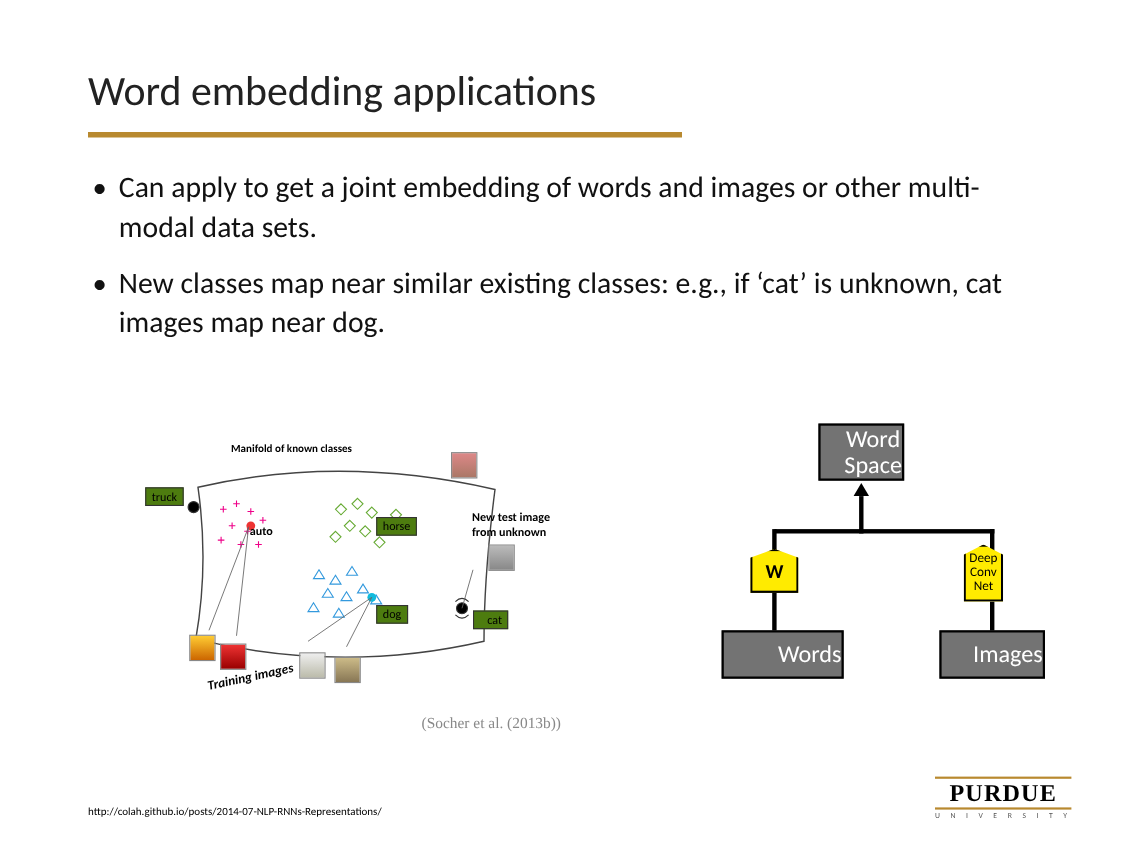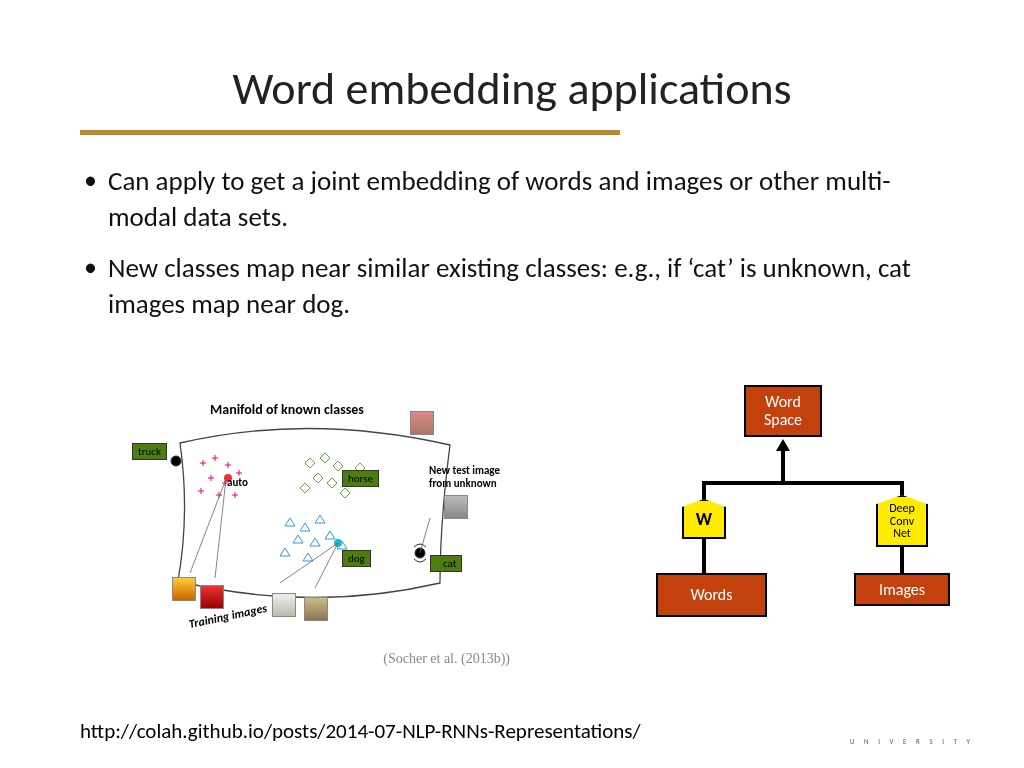--- a/index.html
+++ b/index.html
@@ -11,25 +11,24 @@
     color: #000;
     position: relative;
     overflow: hidden;
   }
   .slide {
     padding: 60px 80px 40px 80px;
     height: 100%;
     position: relative;
   }
   .title {
-    font-size: 46px;
+    font-size: 38px;
     font-weight: 400;
     color: #222;
     margin-bottom: 14px;
-    text-align: center;
   }
   .title-rule {
     width: 540px;
     height: 5px;
     background: #b8892f;
     margin-bottom: 28px;
   }
   .bullets {
     list-style: none;
     font-size: 27px;
@@ -63,21 +62,21 @@
     position: relative;
   }
   .manifold-wrap {
     position: relative;
     height: 250px;
   }
   .manifold-title {
     position: absolute;
     top: 6px;
     left: 130px;
-    font-size: 14px;
+    font-size: 10px;
     font-weight: bold;
   }
   .manifold-sheet {
     position: absolute;
     top: 28px;
     left: 90px;
     width: 290px;
     height: 175px;
   }
   .lbl {
@@ -121,27 +120,27 @@
     margin-top: 6px;
   }
   .fig-right {
     width: 300px;
     position: relative;
     height: 270px;
     margin-top: -10px;
   }
   .node-box {
     position: absolute;
-    background: #c2410c;
+    background: #737373;
     border: 2px solid #000;
     color: #fff;
     display: flex;
     align-items: center;
-    justify-content: center;
-    font-size: 16px;
+    justify-content: flex-end;
+    font-size: 22px;
     text-align: center;
     line-height: 1.1;
   }
   .node-yellow {
     position: absolute;
     background: #ffeb00;
     border: 2px solid #000;
     color: #000;
     font-size: 14px;
     display: flex;
@@ -155,21 +154,21 @@
     position: absolute;
     width: 0; height: 0;
     border-left: 7px solid transparent;
     border-right: 7px solid transparent;
     border-bottom: 12px solid #000;
   }
   .footer-url {
     position: absolute;
     bottom: 24px;
     left: 80px;
-    font-size: 21px;
+    font-size: 10px;
     color: #000;
   }
   .logo {
     position: absolute;
     bottom: 22px;
     right: 50px;
     text-align: center;
   }
   .logo-main {
     font-family: "Times New Roman", serif;
@@ -299,37 +298,38 @@
       <div class="line" style="top:66px; left:137px; width:4px; height:34px;"></div>
 
       <div class="line" style="top:96px; left:60px; width:200px; height:4px;"></div>
       <div class="line" style="top:96px; left:58px; width:4px; height:22px;"></div>
       <div class="line" style="top:96px; left:256px; width:4px; height:22px;"></div>
 
       <div class="node-yellow" style="top:114px; left:38px; width:44px; height:40px; clip-path: polygon(0 20%, 50% 0, 100% 20%, 100% 100%, 0 100%); font-size:18px; font-weight:bold;">
         <span>W</span>
       </div>
 
-      <div class="node-yellow" style="top:110px; left:232px; width:52px; height:52px; clip-path: polygon(0 18%, 50% 0, 100% 18%, 100% 100%, 0 100%); font-size:12px;">
+      <div class="node-yellow" style="top:110px; left:232px; width:36px; height:52px; clip-path: polygon(0 18%, 50% 0, 100% 18%, 100% 100%, 0 100%); font-size:12px;">
         <span style="white-space:pre-line;">Deep
 Conv
 Net</span>
       </div>
 
       <div class="line" style="top:154px; left:58px; width:4px; height:36px;"></div>
       <div class="line" style="top:162px; left:256px; width:4px; height:28px;"></div>
 
       <div class="node-box" style="top:188px; left:12px; width:111px; height:44px;">
         <span>Words</span>
       </div>
 
-      <div class="node-box" style="top:188px; left:210px; width:96px; height:33px;">
+      <div class="node-box" style="top:188px; left:210px; width:96px; height:44px;">
         <span>Images</span>
       </div>
     </div>
   </div>
 
   <div class="footer-url">http://colah.github.io/posts/2014-07-NLP-RNNs-Representations/</div>
 
   <div class="logo">
+    <div class="logo-main">PURDUE</div>
     <div class="logo-sub">U N I V E R S I T Y</div>
   </div>
 </div>
 
 </body></html>

